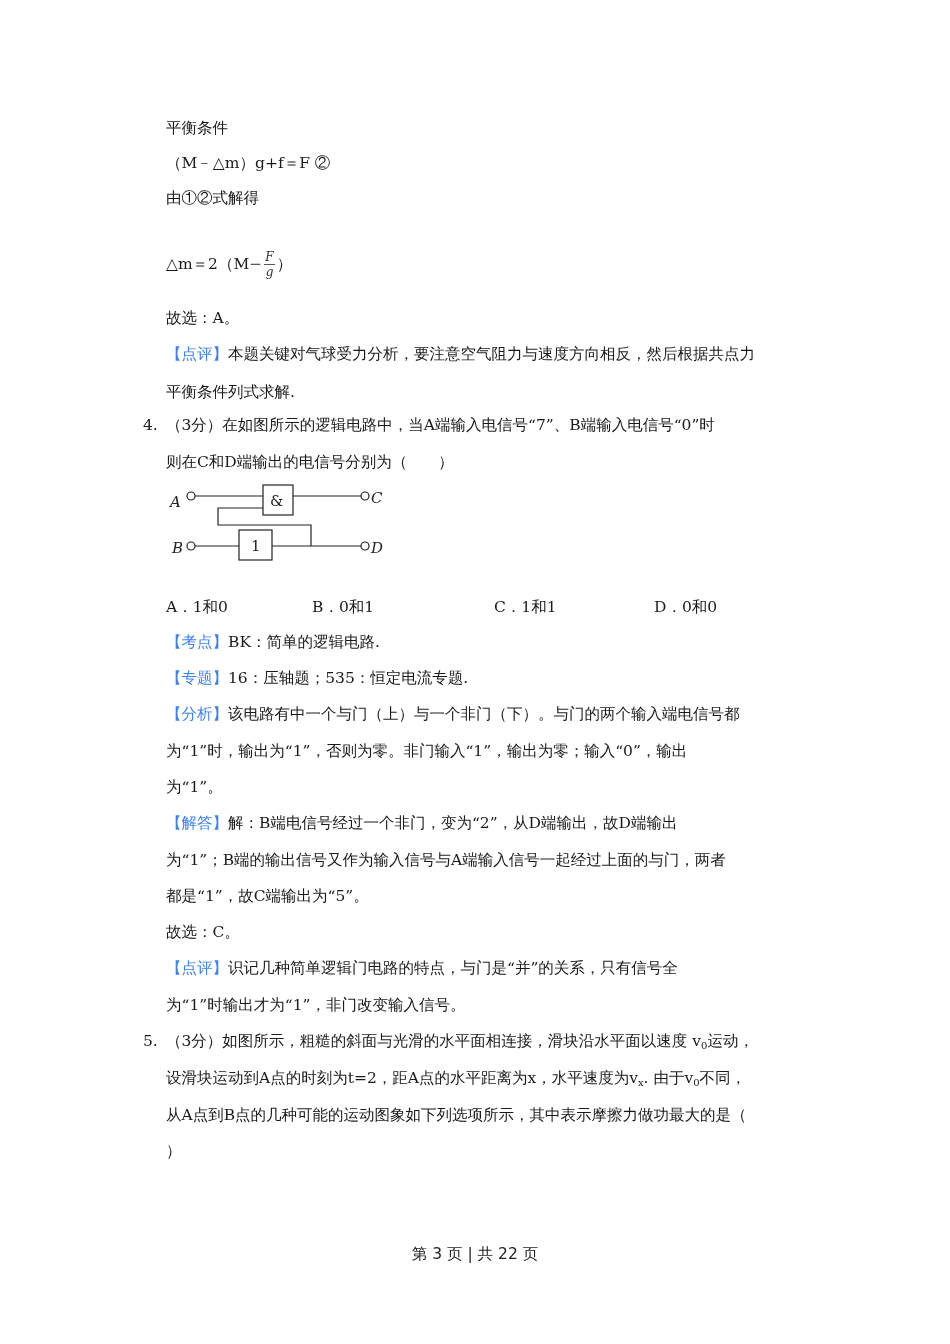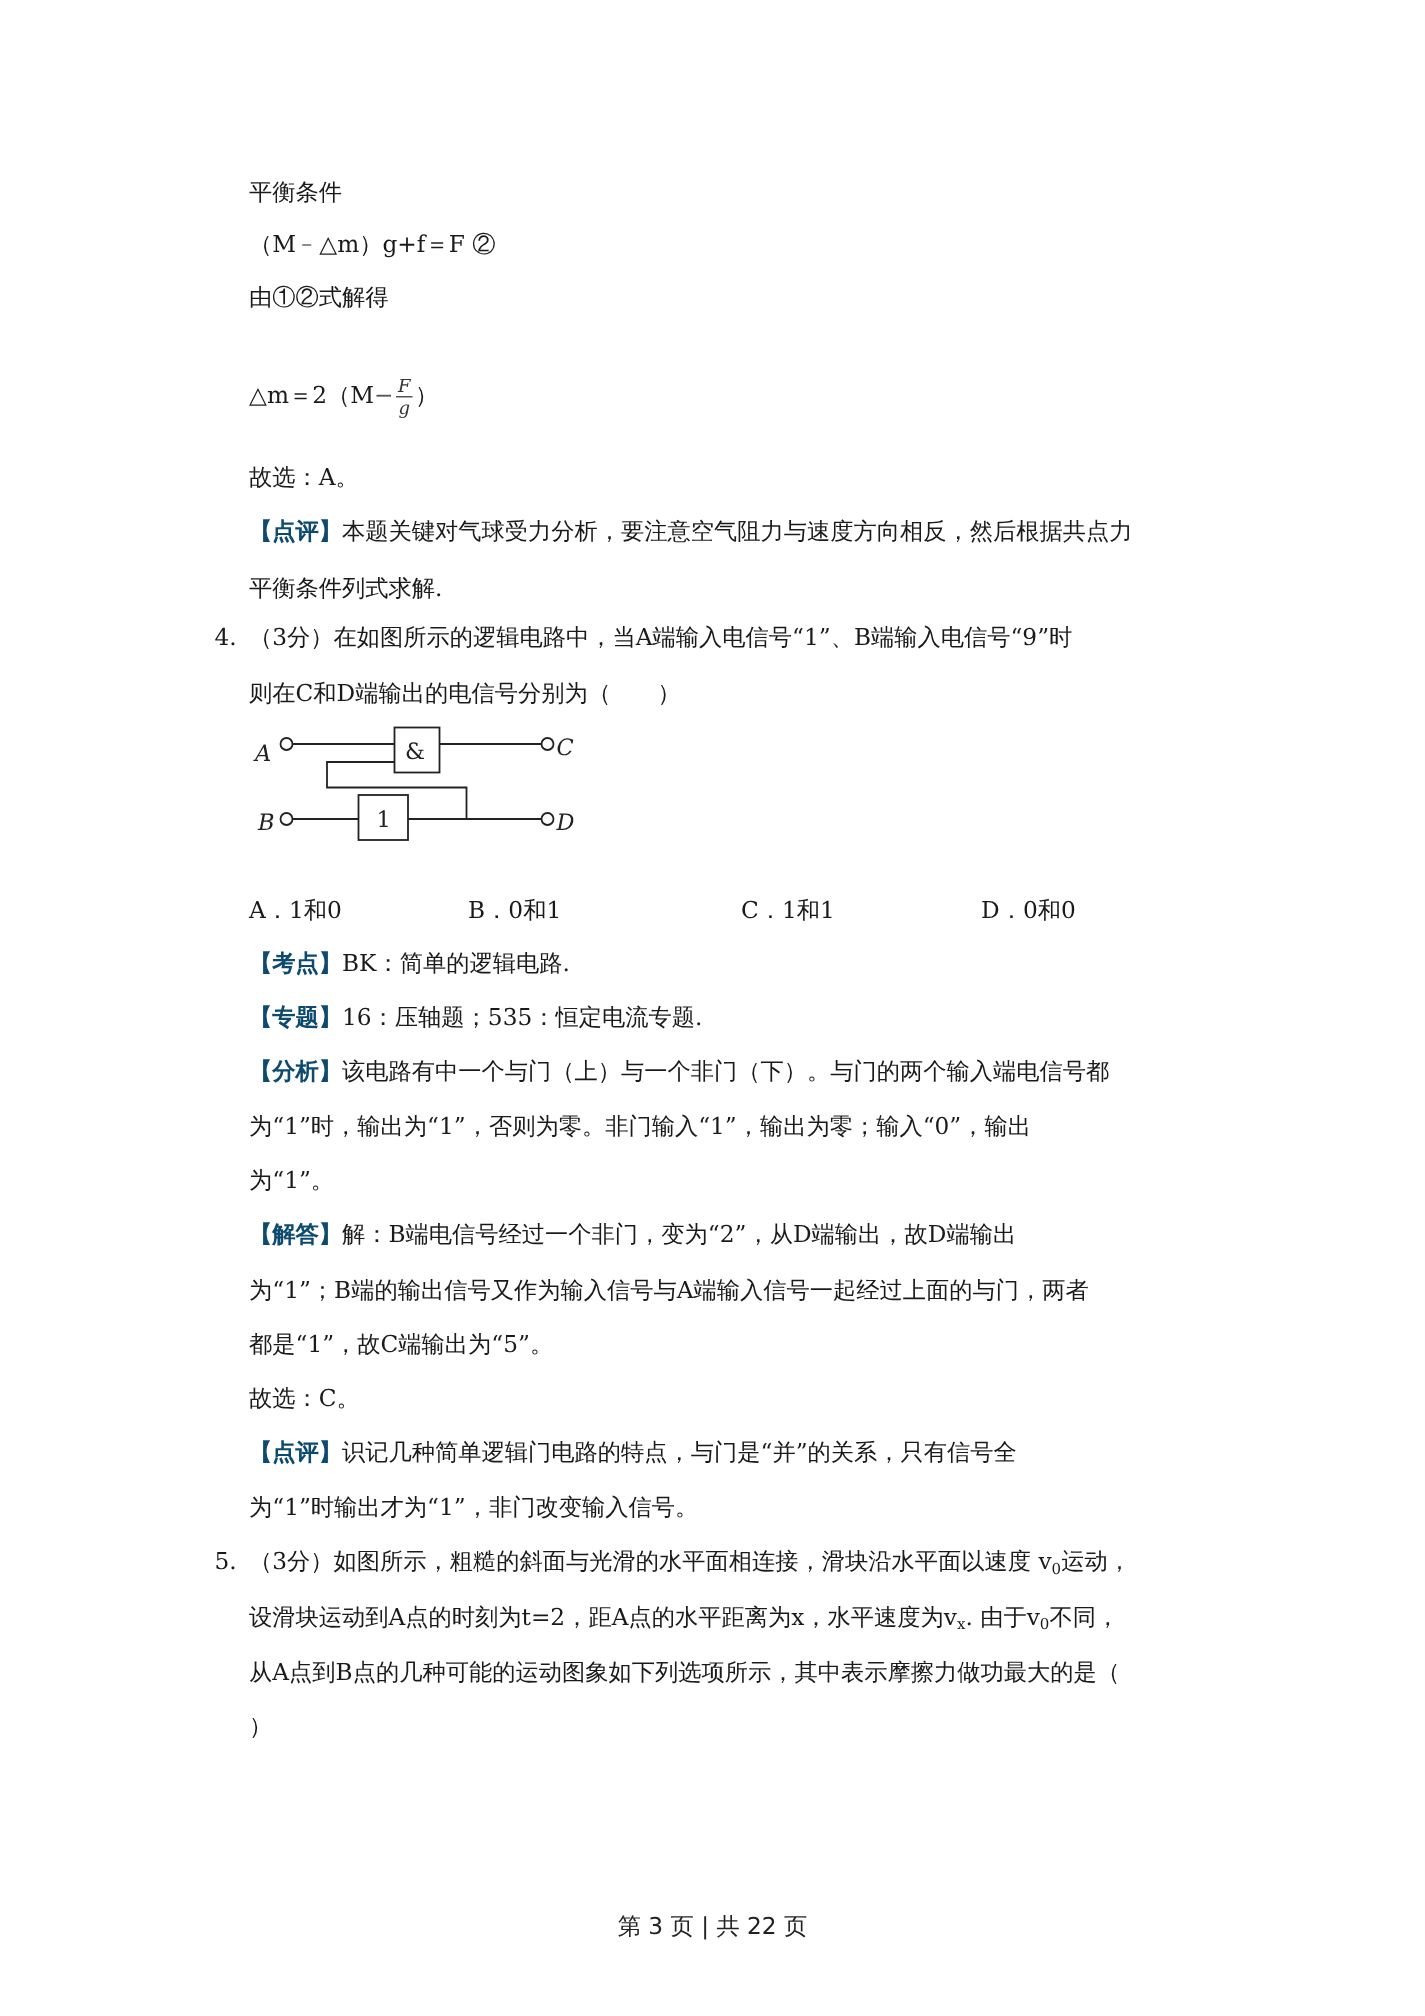--- a/index.html
+++ b/index.html
@@ -1,28 +1,28 @@
 <!DOCTYPE html>
 <html><head>
 <meta charset="utf-8">
 <style>
   html, body { margin: 0; padding: 0; background: #ffffff; }
   body { width: 950px; height: 1344px; position: relative; overflow: hidden;
          font-family: "DejaVu Serif", "Liberation Serif", serif; color: #1a1a1a; }
   .line { position: absolute; left: 166px; font-size: 15.5px; white-space: nowrap; line-height: 20px; }
   .qnum { position: absolute; left: 143px; font-size: 15.5px; line-height: 20px; }
-  .tag { color: #0c4a6e; font-weight: bold; }
+  .tag { color: #3b82f6; }
   .frac { display: inline-flex; flex-direction: column; align-items: center; vertical-align: middle;
           font-style: italic; font-size: 12px; line-height: 14px; margin: 0 2px; color: #333; }
   .frac .num { border-bottom: 1px solid #555; padding: 0 1px; }
   .sub { font-size: 10px; vertical-align: -3px; }
   .opts { position: absolute; top: 597px; left: 166px; font-size: 15.5px; line-height: 20px; }
   .opts span { position: absolute; white-space: nowrap; text-align: center; }
   .footer { position: absolute; top: 1244px; left: 0; width: 950px; text-align: center;
-            font-family: "DejaVu Sans", sans-serif; font-size: 15.5px; color: #222; margin-top: 30px; }
+            font-family: "DejaVu Sans", sans-serif; font-size: 15.5px; color: #222; }
   .circuit { position: absolute; left: 166px; top: 483px; }
 </style>
 </head>
 <body>
 
 <div class="line" style="top:118px">平衡条件</div>
 <div class="line" style="top:153px">（M﹣△m）g+f＝F ②</div>
 <div class="line" style="top:188px">由①②式解得</div>
 <div class="line" style="top:250px">
   <span>△m＝2（M</span><span style="color:#555">−</span><span class="frac">
@@ -30,21 +30,21 @@
       <span>g</span>
     </span><span>）</span>
 </div>
 <div class="line" style="top:308px">故选：A。</div>
 <div class="line" style="top:344px">
   <span class="tag">【点评】</span><span>本题关键对气球受力分析，要注意空气阻力与速度方向相反，然后根据共点力</span>
 </div>
 <div class="line" style="top:382px">平衡条件列式求解.</div>
 
 <div class="qnum" style="top:415px">4.</div>
-<div class="line" style="top:415px">（3分）在如图所示的逻辑电路中，当A端输入电信号“1”、B端输入电信号“9”时</div>
+<div class="line" style="top:415px">（3分）在如图所示的逻辑电路中，当A端输入电信号“7”、B端输入电信号“0”时</div>
 <div class="line" style="top:452px">则在C和D端输出的电信号分别为（　　）</div>
 
 <div class="circuit">
   <svg width="230" height="80" viewBox="0 0 230 80" xmlns="http://www.w3.org/2000/svg">
     <g stroke="#222" stroke-width="1.2" fill="none">
       <circle cx="25" cy="13" r="4" fill="#fff"></circle>
       <line x1="29" y1="13" x2="97" y2="13"></line>
       <rect x="97" y="2" width="30" height="30" fill="#fff"></rect>
       <line x1="127" y1="13" x2="195" y2="13"></line>
       <circle cx="199" cy="13" r="4" fill="#fff"></circle>

